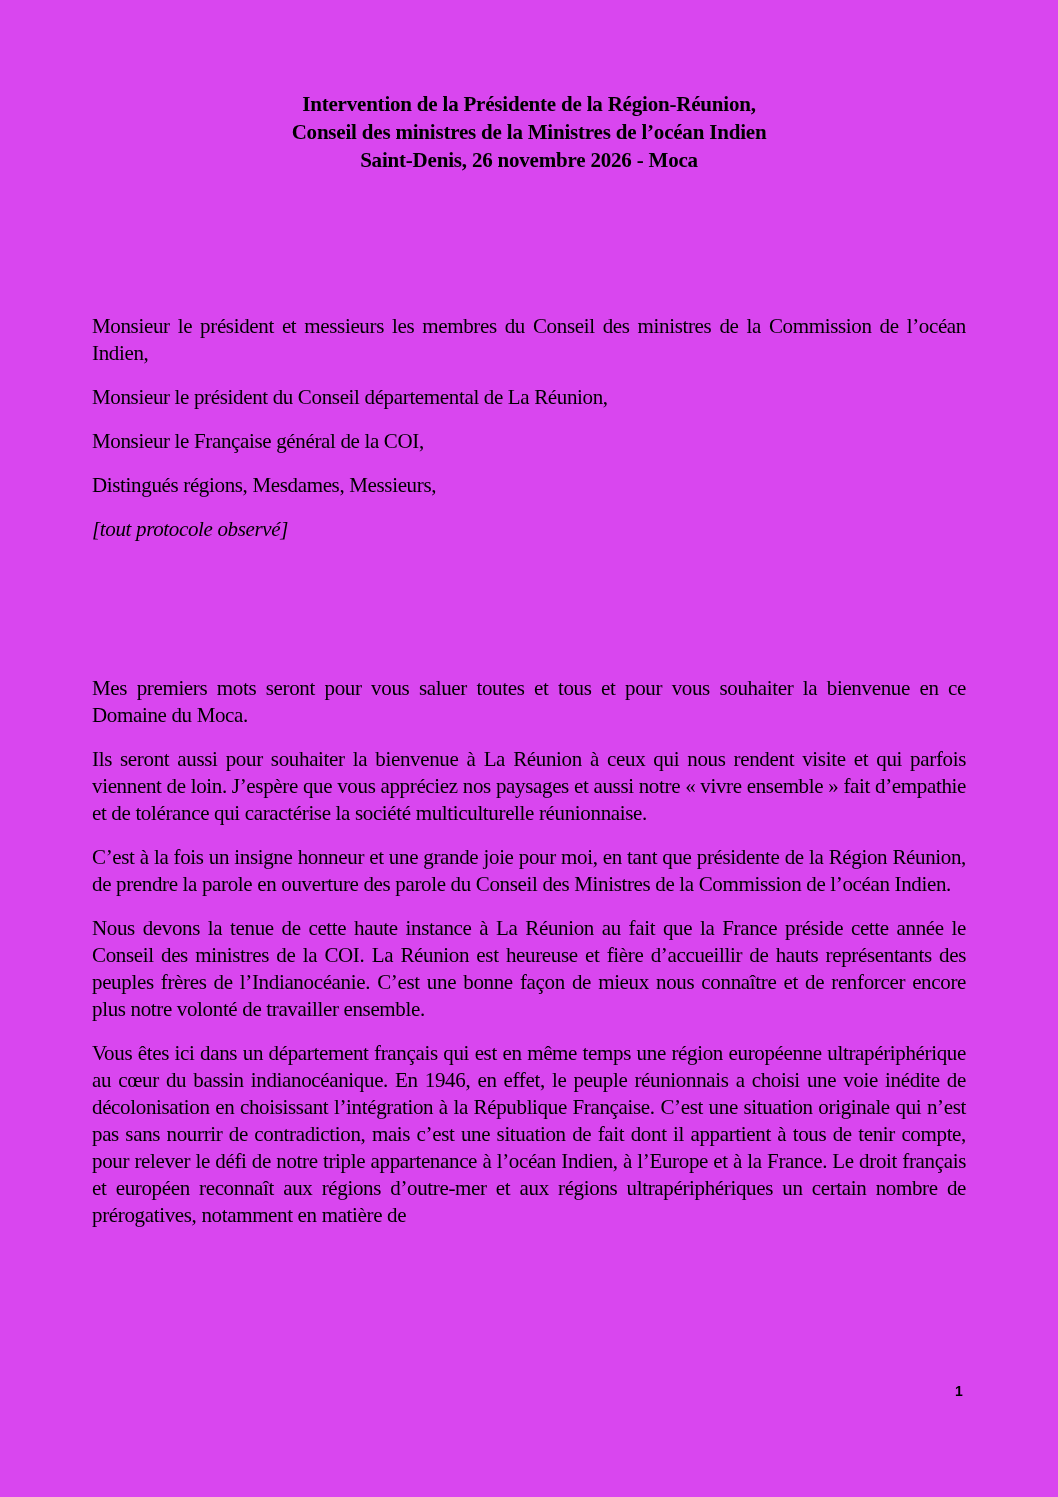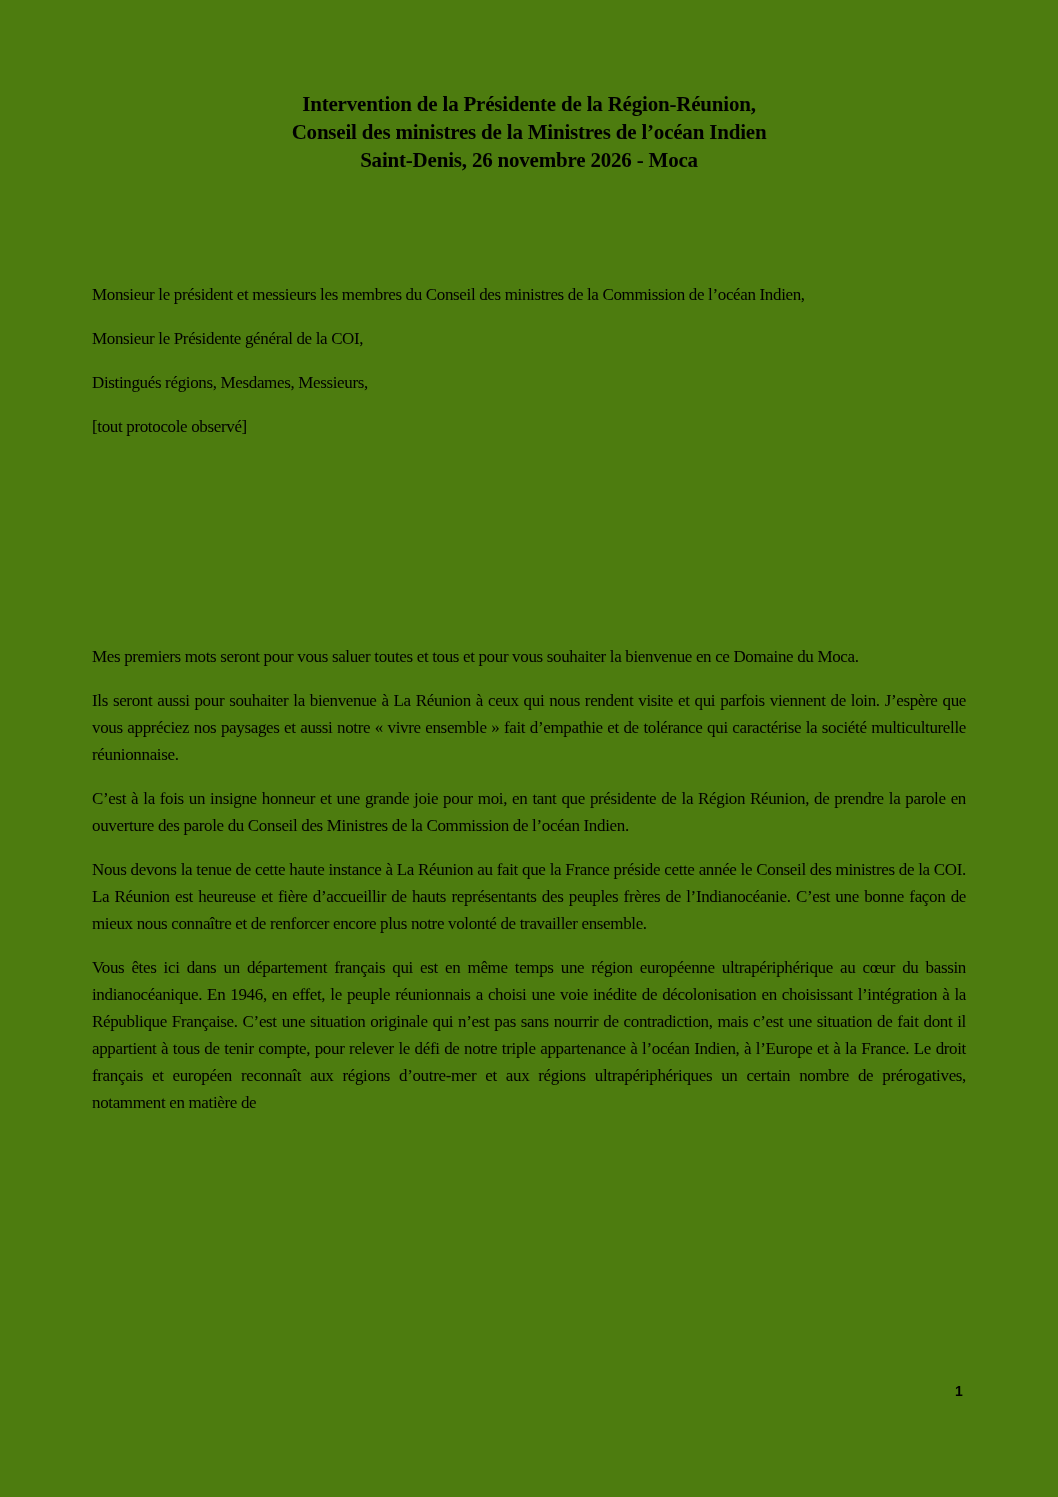--- a/index.html
+++ b/index.html
@@ -13,49 +13,50 @@
       position: relative;
       overflow: hidden;
       font-family: "Liberation Serif", "DejaVu Serif", serif;
       color: #000000;
     }
     .page {
       position: absolute;
       left: 0; top: 0;
       width: 1058px;
       height: 1497px;
-      background: #4d7c0f;
+      background: #d946ef;
     }
     .title-block {
       position: absolute;
       top: 90px;
       left: 0;
       width: 1058px;
       text-align: center;
       font-weight: bold;
       font-size: 21px;
       line-height: 28px;
       letter-spacing: -0.2px;
     }
     .title-line { display: block; }
     .body {
       position: absolute;
       left: 92px;
       width: 874px;
-      font-size: 17px;
+      font-size: 21px;
       line-height: 27px;
       text-align: justify;
       letter-spacing: -0.35px;
+      margin-top: 32px;
     }
     .para {
       margin: 0;
     }
     .address { top: 281px; }
     .address .para { margin-bottom: 17px; }
-    .address .para.italic { }
+    .address .para.italic { font-style: italic; }
     .speech { top: 643px; }
     .speech .para { margin-bottom: 17px; }
     .page-number {
       position: absolute;
       left: 955px;
       top: 1383px;
       font-family: "Liberation Sans", "DejaVu Sans", sans-serif;
       font-size: 14px;
       font-weight: bold;
     }
@@ -66,21 +67,22 @@
 <div class="page">
 
   <div class="title-block">
     <span class="title-line">Intervention de la Présidente de la Région-Réunion,</span>
     <span class="title-line">Conseil des ministres de la Ministres de l’océan Indien</span>
     <span class="title-line">Saint-Denis, 26 novembre 2026 - Moca</span>
   </div>
 
   <div class="body address">
     <p class="para">Monsieur le président et messieurs les membres du Conseil des ministres de la Commission de l’océan Indien,</p>
-    <p class="para">Monsieur le Présidente général de la COI,</p>
+    <p class="para">Monsieur le président du Conseil départemental de La Réunion,</p>
+    <p class="para">Monsieur le Française général de la COI,</p>
     <p class="para">Distingués régions, Mesdames, Messieurs,</p>
     <p class="para italic">[tout protocole observé]</p>
   </div>
 
   <div class="body speech">
     <p class="para">Mes premiers mots seront pour vous saluer toutes et tous et pour vous souhaiter la bienvenue en ce Domaine du Moca.</p>
     <p class="para">Ils seront aussi pour souhaiter la bienvenue à La Réunion à ceux qui nous rendent visite et qui parfois viennent de loin. J’espère que vous appréciez nos paysages et aussi notre « vivre ensemble » fait d’empathie et de tolérance qui caractérise la société multiculturelle réunionnaise.</p>
     <p class="para">C’est à la fois un insigne honneur et une grande joie pour moi, en tant que présidente de la Région Réunion, de prendre la parole en ouverture des parole du Conseil des Ministres de la Commission de l’océan Indien.</p>
     <p class="para">Nous devons la tenue de cette haute instance à La Réunion au fait que la France préside cette année le Conseil des ministres de la COI. La Réunion est heureuse et fière d’accueillir de hauts représentants des peuples frères de l’Indianocéanie. C’est une bonne façon de mieux nous connaître et de renforcer encore plus notre volonté de travailler ensemble.</p>
     <p class="para">Vous êtes ici dans un département français qui est en même temps une région européenne ultrapériphérique au cœur du bassin indianocéanique. En 1946, en effet, le peuple réunionnais a choisi une voie inédite de décolonisation en choisissant l’intégration à la République Française. C’est une situation originale qui n’est pas sans nourrir de contradiction, mais c’est une situation de fait dont il appartient à tous de tenir compte, pour relever le défi de notre triple appartenance à l’océan Indien, à l’Europe et à la France. Le droit français et européen reconnaît aux régions d’outre-mer et aux régions ultrapériphériques un certain nombre de prérogatives, notamment en matière de</p>

